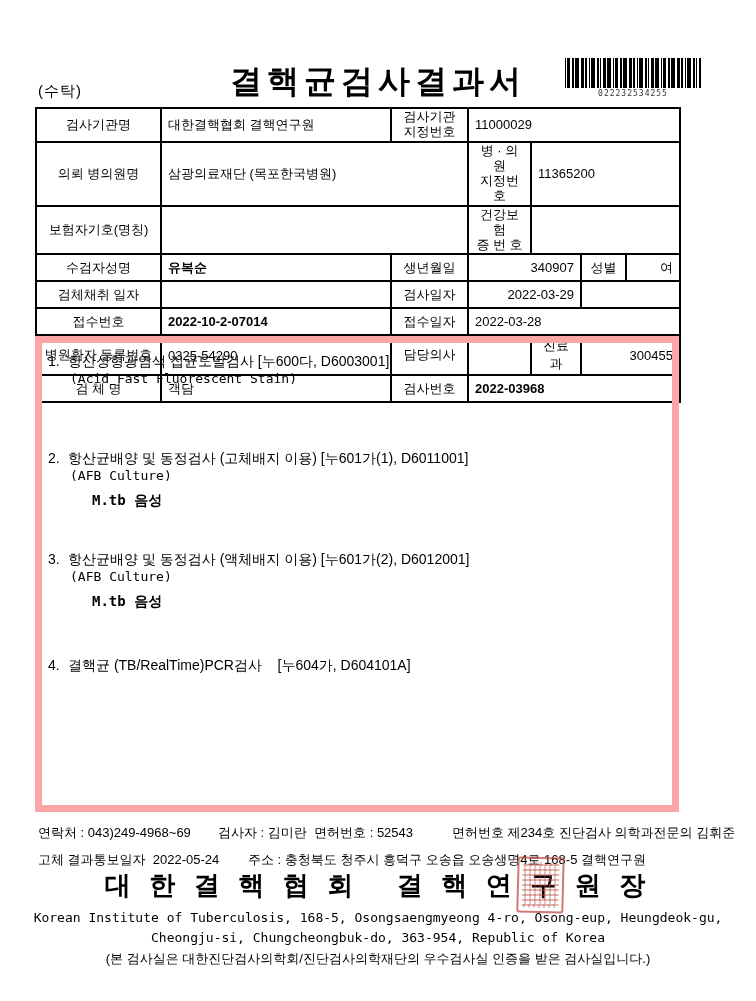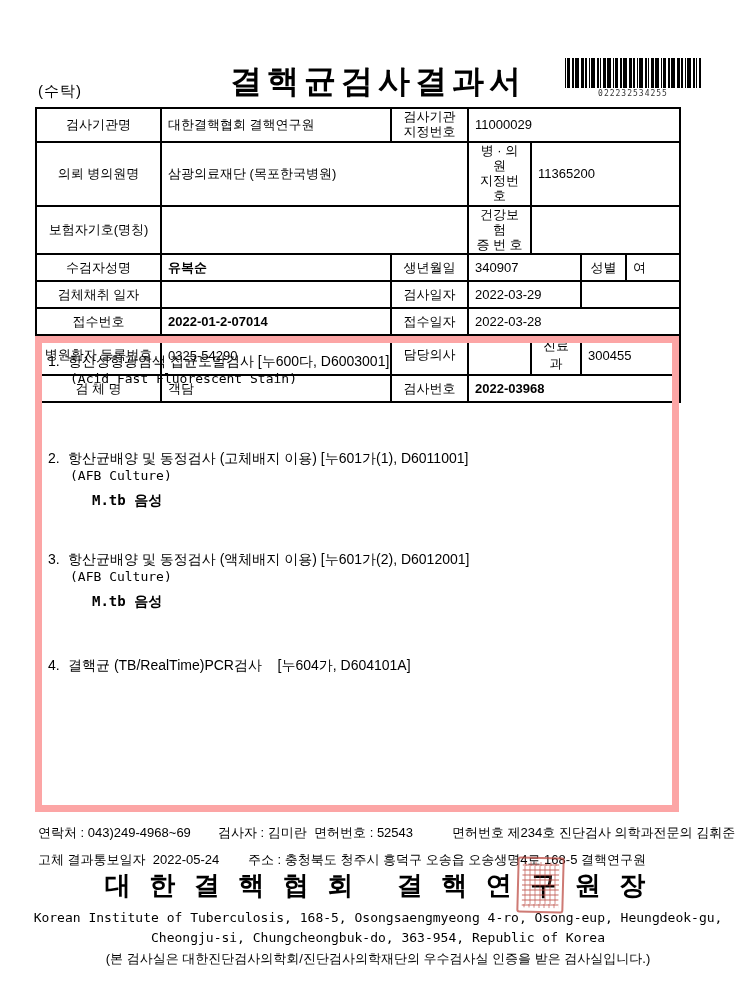--- a/index.html
+++ b/index.html
@@ -29,21 +29,21 @@
     border-collapse:collapse; table-layout:fixed; width:644px;padding-left:47px;
   }
   table.info td {
     border:2px solid #000; font-size:13px; padding:1px 6px;
     height:27px; overflow:hidden; vertical-align:middle;
   }
   table.info tr.tall td { height:32px; }
   td.lbl { text-align:center; padding:1px 2px; }
   td.lbl2 { text-align:center; font-size:12px; line-height:1.15; white-space:pre-line; padding:1px 2px; }
   td.val { text-align:left; }
-  td.val-c { text-align:left;margin-left:36px; }
+  td.val-c { text-align:right;margin-left:36px; }
   .bold { font-weight:bold; }
 
   
   .results-box {
     position:absolute; left:35px; top:336px; width:644px; height:476px;
     border:7px solid #fca5a5; padding:9px 8px 0 6px;
     font-size:14px; line-height:18px;
   }
   .result-item .line1 { white-space:pre; }
   .result-item .num { display:inline-block; width:20px; }
@@ -178,21 +178,21 @@
     </tr>
     <tr>
       <td class="lbl">검체채취 일자</td>
       <td class="val"></td>
       <td class="lbl">검사일자</td>
       <td class="val-c" colspan="2">2022-03-29</td>
       <td class="val" colspan="2"></td>
     </tr>
     <tr>
       <td class="lbl">접수번호</td>
-      <td class="val bold">2022-01-2-07014</td>
+      <td class="val bold">2022-10-2-07014</td>
       <td class="lbl">접수일자</td>
       <td class="val" colspan="4">2022-03-28</td>
     </tr>
     <tr>
       <td class="lbl">병원환자 등록번호</td>
       <td class="val">0325-54290</td>
       <td class="lbl">담당의사</td>
       <td class="val"></td>
       <td class="lbl">진료과</td>
       <td class="val-c" colspan="2">300455</td>

